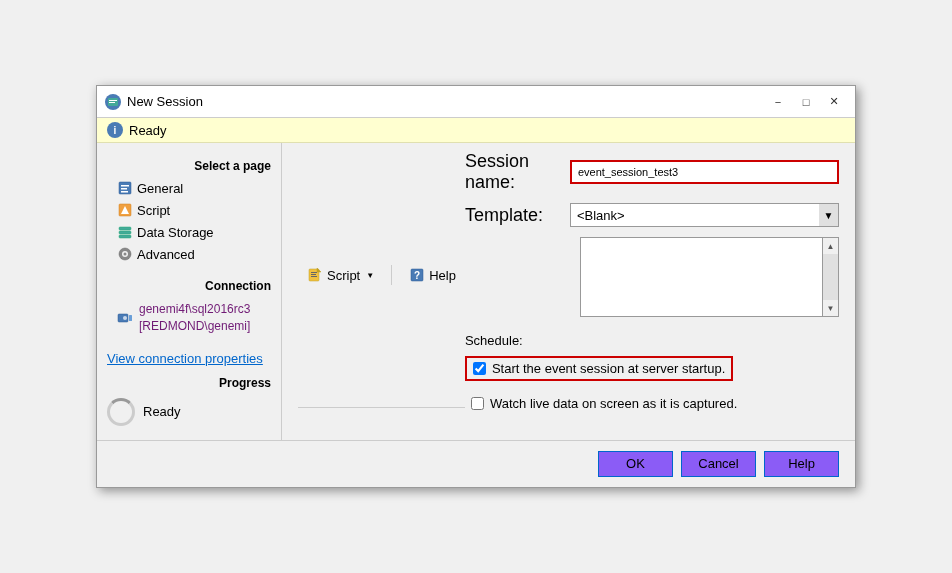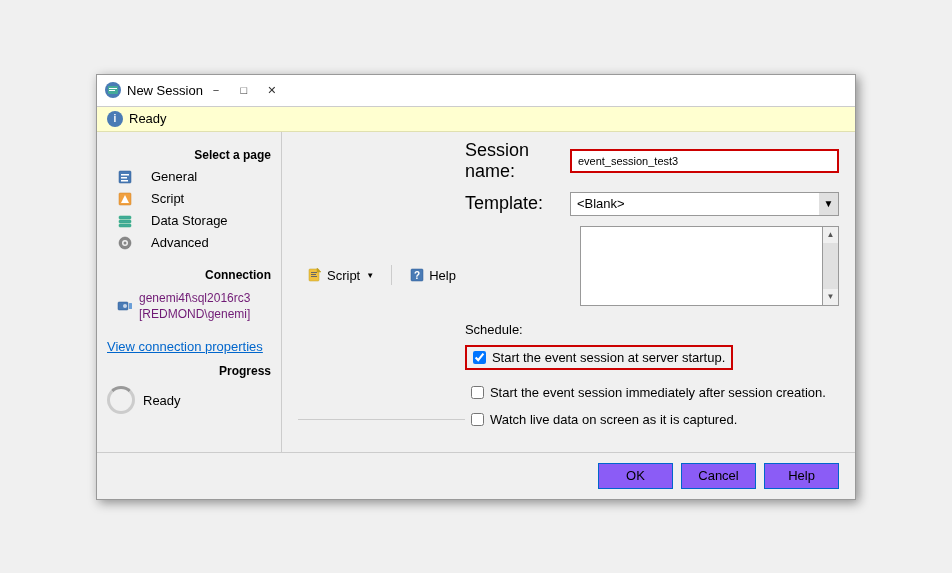--- a/index.html
+++ b/index.html
@@ -18,20 +18,21 @@
       border: 1px solid #999;
       box-shadow: 3px 3px 10px rgba(0,0,0,0.4);
       display: flex;
       flex-direction: column;
     }
     .title-bar {
       background: #fff;
       border-bottom: 1px solid #ccc;
       display: flex;
       align-items: center;
+      justify-content: space-between;
       padding: 6px 8px;
       height: 32px;
     }
     .title-bar-left {
       display: flex;
       align-items: center;
       gap: 6px;
     }
     .title-icon {
       width: 16px;
@@ -103,21 +104,21 @@
     .sidebar-section-title {
       font-weight: bold;
       font-size: 12px;
       padding: 6px 10px 4px 10px;
       color: #000;
       text-align: right;
     }
     .sidebar-item {
       display: flex;
       align-items: center;
-      gap: 18px;
+      gap: 4px;
       padding: 3px 10px 3px 20px;
       cursor: pointer;
       color: #000;
       font-size: 13px;
     }
     .sidebar-item-icon {
       width: 16px;
       height: 16px;
       flex-shrink: 0;
     }
@@ -475,26 +476,20 @@
         <div class="schedule-section">
           <div class="schedule-label">Schedule:</div>
 
           <div style="margin-bottom: 6px;">
             <label class="checkbox-row highlighted" style="border: 2px solid #cc0000; display: inline-flex; align-items: center; gap: 6px; padding: 3px 6px;">
               <input type="checkbox" class="checkbox-input" checked="" style="">
               <span class="checkbox-label">Start the event session at server startup.</span>
             </label>
           </div>
 
-          <div style="margin-bottom: 6px;">
-            <label class="checkbox-row" style="display: flex; align-items: center; gap: 6px; padding: 3px 6px;">
-              <input type="checkbox" class="checkbox-input" style="">
-              <span class="checkbox-label">Start the event session immediately after session creation.</span>
-            </label>
-          </div>
 
           <div>
             <label class="checkbox-row" style="display: flex; align-items: center; gap: 6px; padding: 3px 6px;">
               <input type="checkbox" class="checkbox-input" style="">
               <span class="checkbox-label">Watch live data on screen as it is captured.</span>
             </label>
           </div>
         </div>
       </div>
     </div>

